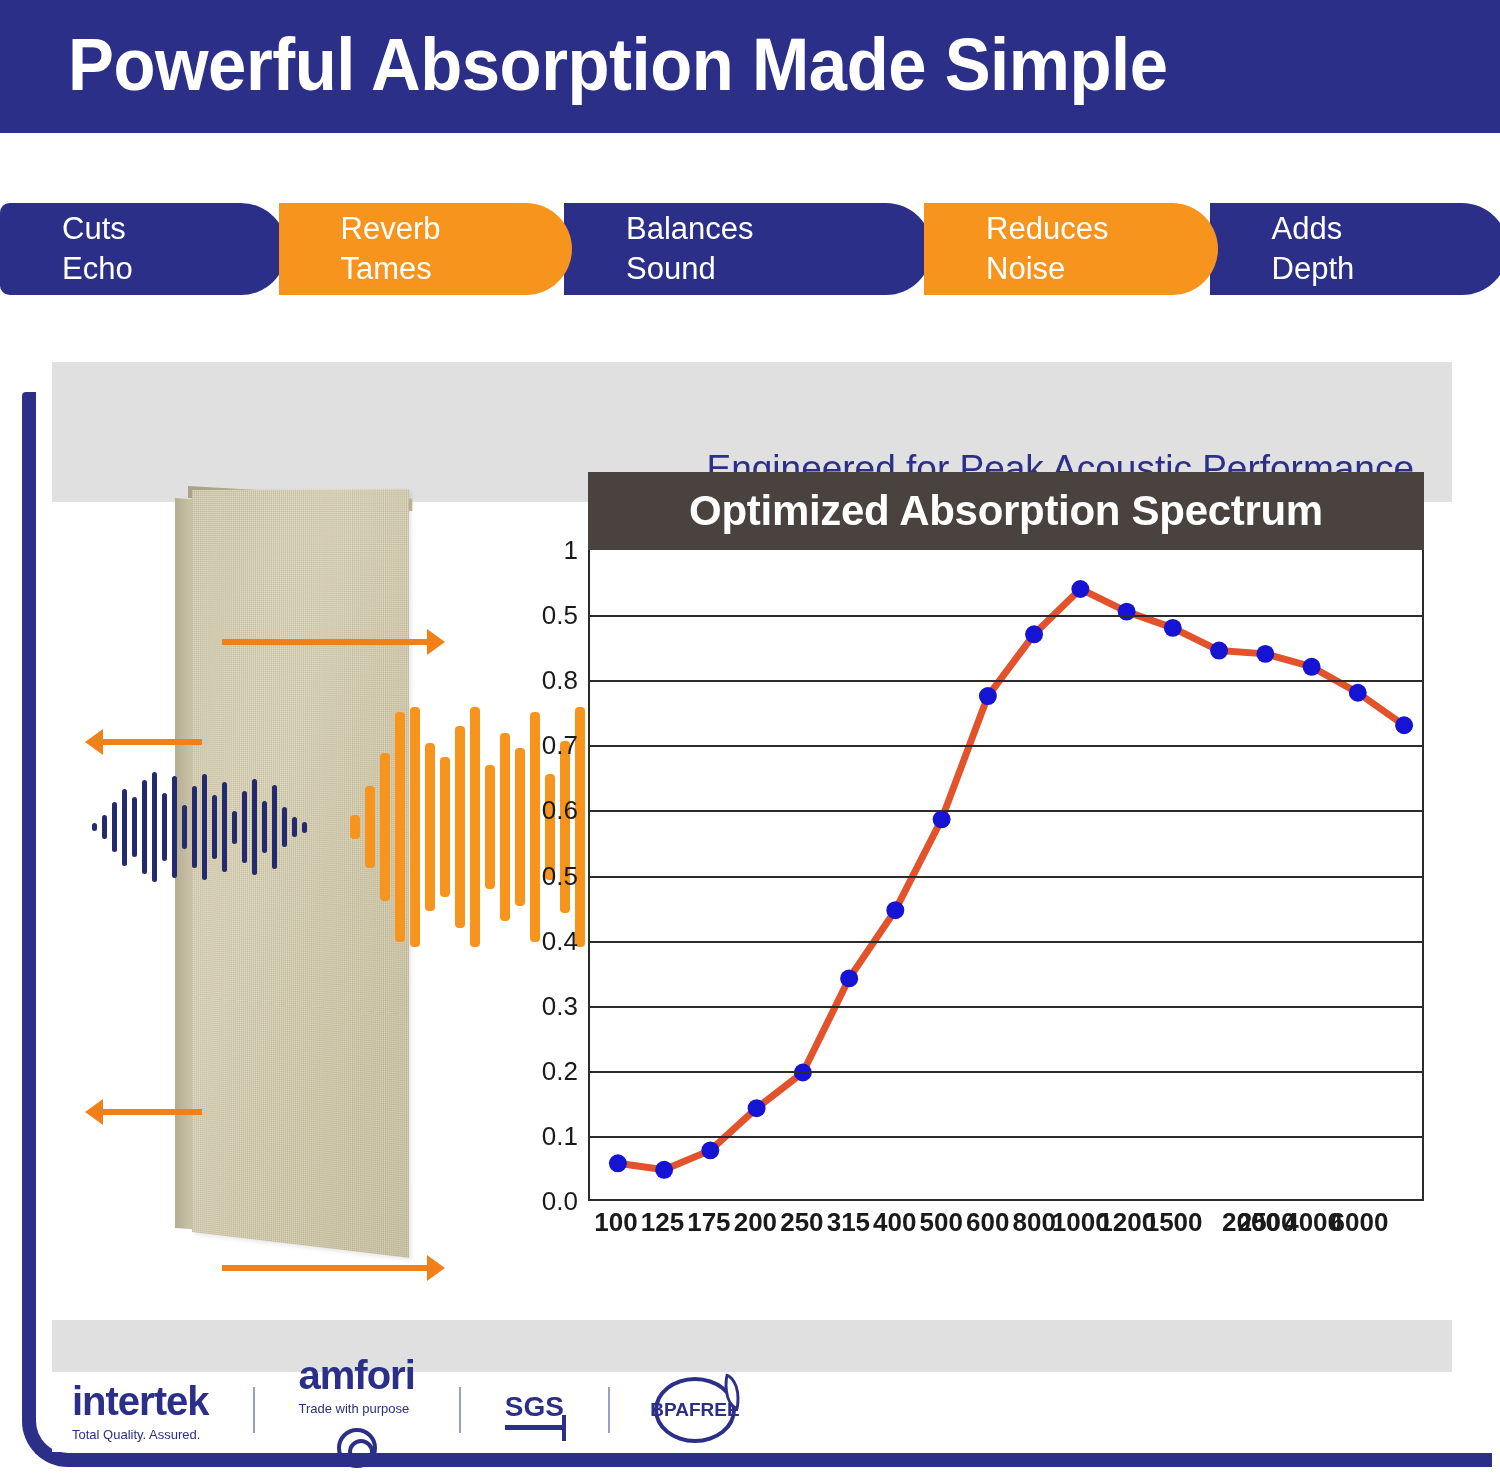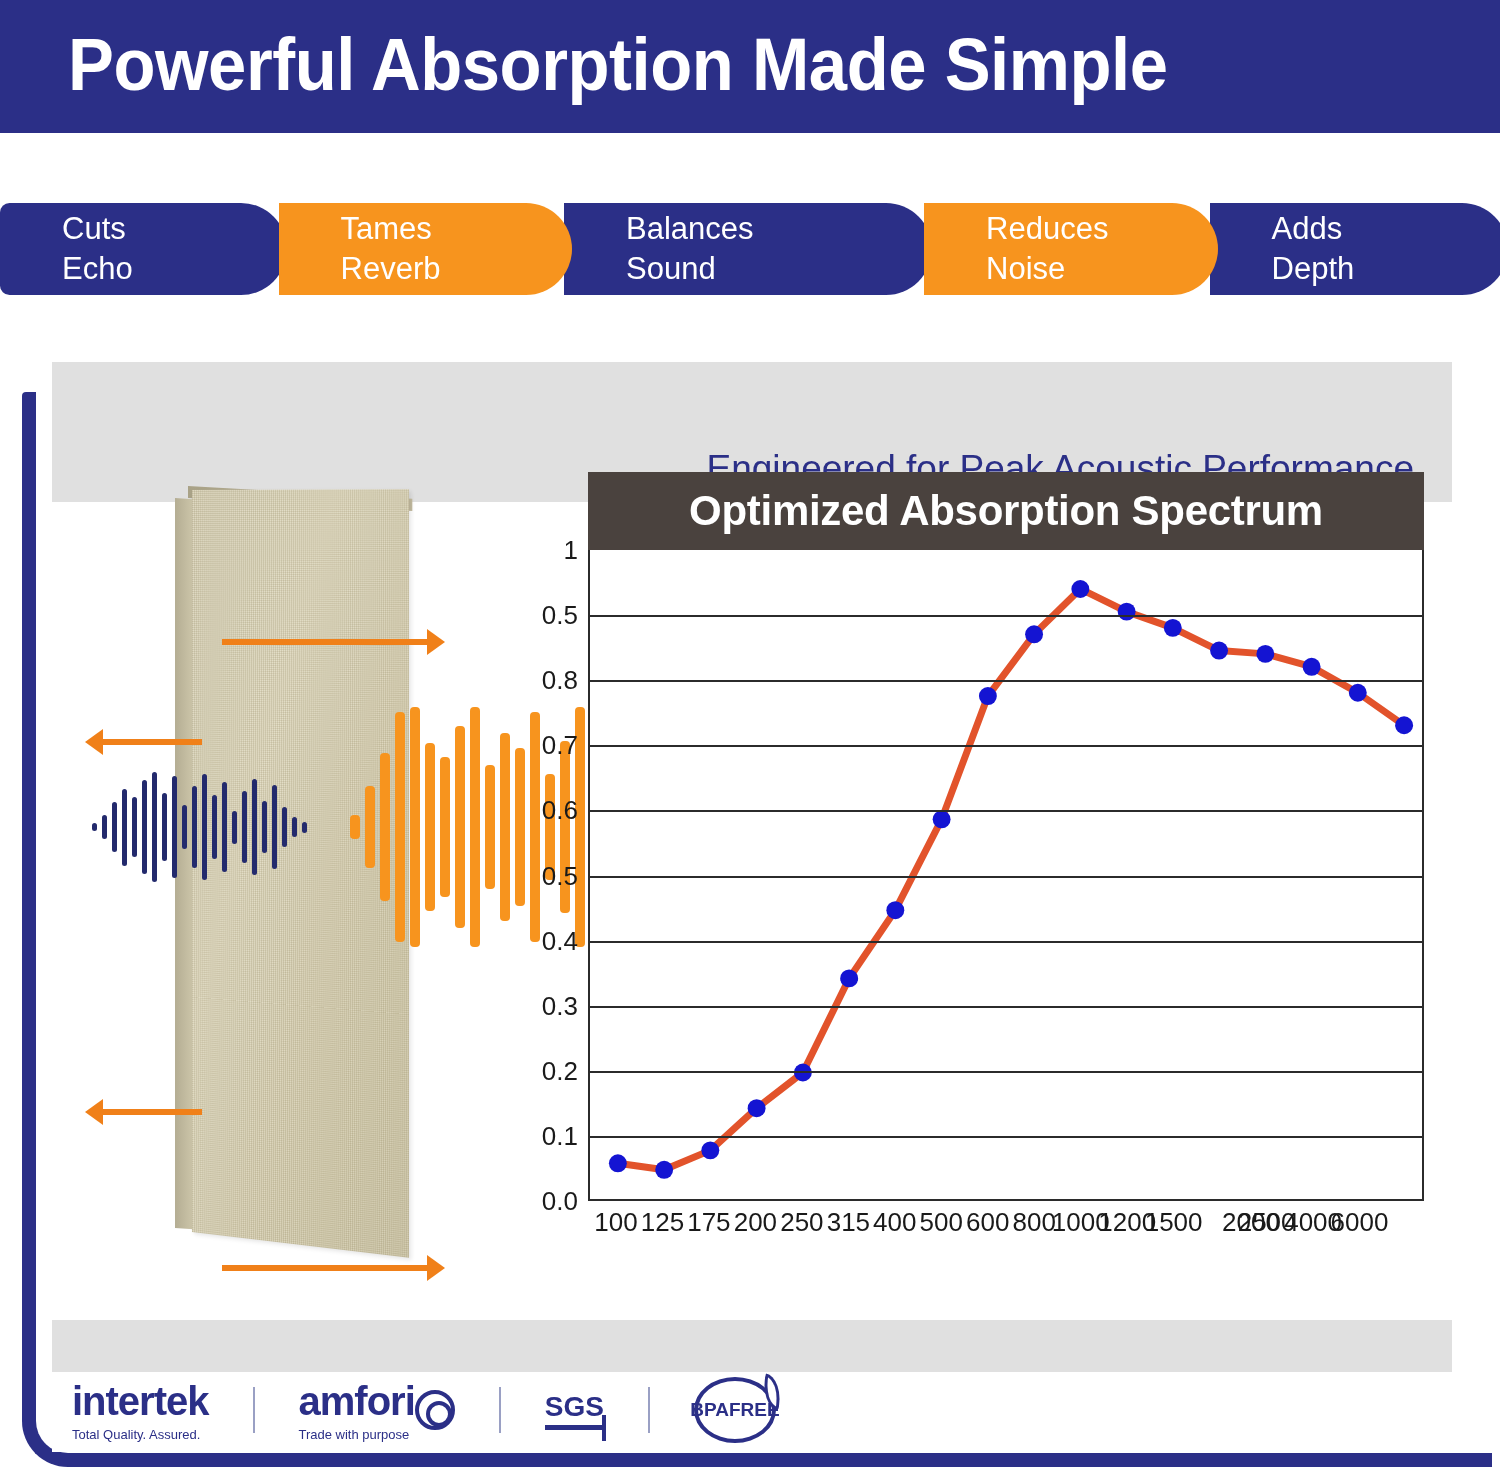--- a/index.html
+++ b/index.html
@@ -177,35 +177,36 @@
     font-family: "Liberation Sans Narrow", "Liberation Sans", sans-serif;
   }
   #xaxis-labels {
     position: absolute; left: 44px; top: 735px; width: 836px; height: 40px;
   }
   .xtick {
     position: absolute; top: 0;
     font-size: 26px; color: #1a1a1a; white-space: nowrap;
     transform: translateX(-50%);
     font-family: "Liberation Sans Narrow", "Liberation Sans", sans-serif;
+    font-weight: bold;
   }
 
   
   #cert-row {
     position: absolute; left: 0px; top: 1010px; width: 1400px; height: 76px;
     display: flex; align-items: center;
   }
   .cert { position: relative; display: flex; flex-direction: column; justify-content: center; }
   .cert-divider { width: 2px; height: 46px; background: #9aa0c4; margin: 0 44px; }
   .cert-name { color: #2b2f87; font-weight: bold; }
   .cert-tag  { color: #2b2f87; font-size: 13px; margin-top: 3px; }
 
   #cert-intertek { margin-left: 20px; }
   #cert-intertek .cert-name { font-size: 40px; letter-spacing: -1px; }
-  #cert-amfori { display: flex; flex-direction: row; align-items: center; }
+  #cert-amfori { display: flex; flex-direction: column; align-items: center; gap: 12px; }
   #cert-amfori .cert-name { font-size: 40px; letter-spacing: -1px; }
   #amfori-mark {
     width: 40px; height: 40px; border-radius: 50%;
     border: 4px solid #2b2f87;
     position: relative;
   }
   #amfori-mark::after {
     content:""; position:absolute; left:7px; top:7px;
     width:18px; height:18px; border-radius:50%; border:4px solid #2b2f87;
   }
@@ -241,22 +242,22 @@
   <div id="header-title">Powerful Absorption Made Simple</div>
 </div>
 <div id="header-underline"></div>
 
 <div id="pills-row">
   <div class="pill pill-navy pill-w1">
     <span class="pill-line">Cuts</span>
     <span class="pill-line">Echo</span>
   </div>
   <div class="pill pill-orange pill-w2">
+    <span class="pill-line">Reverb</span>
     <span class="pill-line">Tames</span>
-    <span class="pill-line">Reverb</span>
   </div>
   <div class="pill pill-navy pill-w3">
     <span class="pill-line">Balances</span>
     <span class="pill-line">Sound</span>
   </div>
   <div class="pill pill-orange pill-w4">
     <span class="pill-line">Reduces</span>
     <span class="pill-line">Noise</span>
   </div>
   <div class="pill pill-navy pill-w5">

